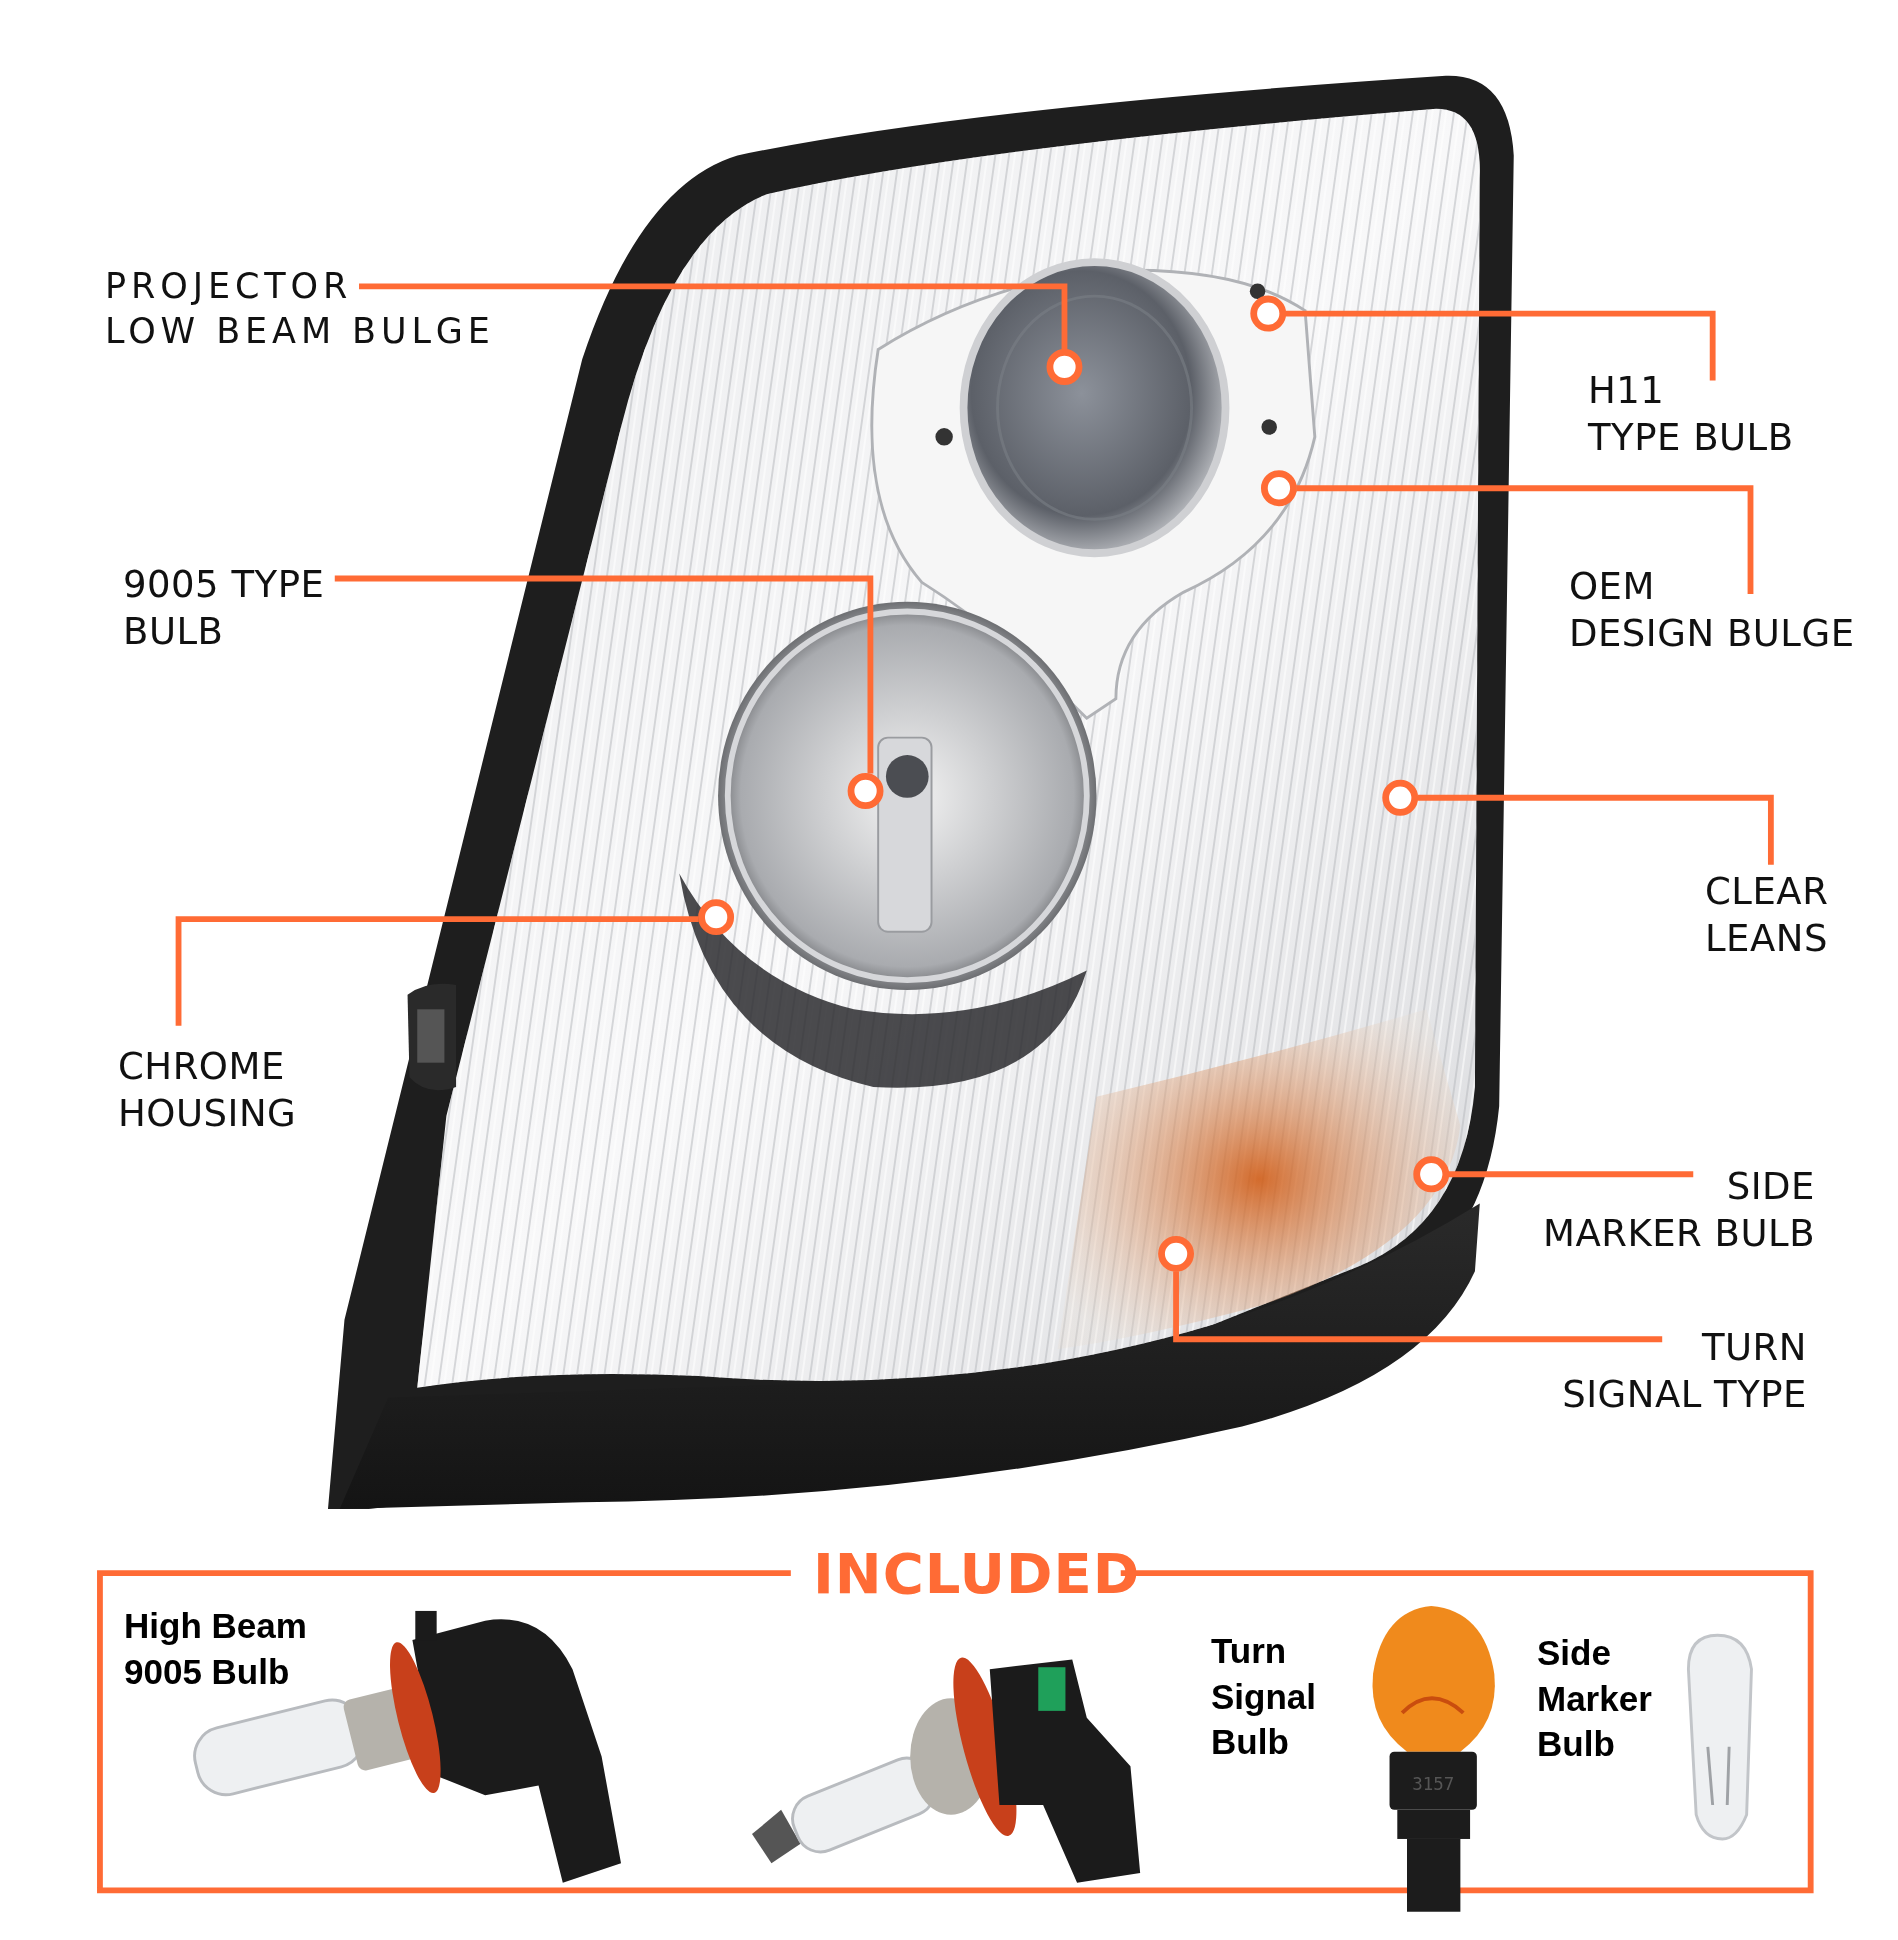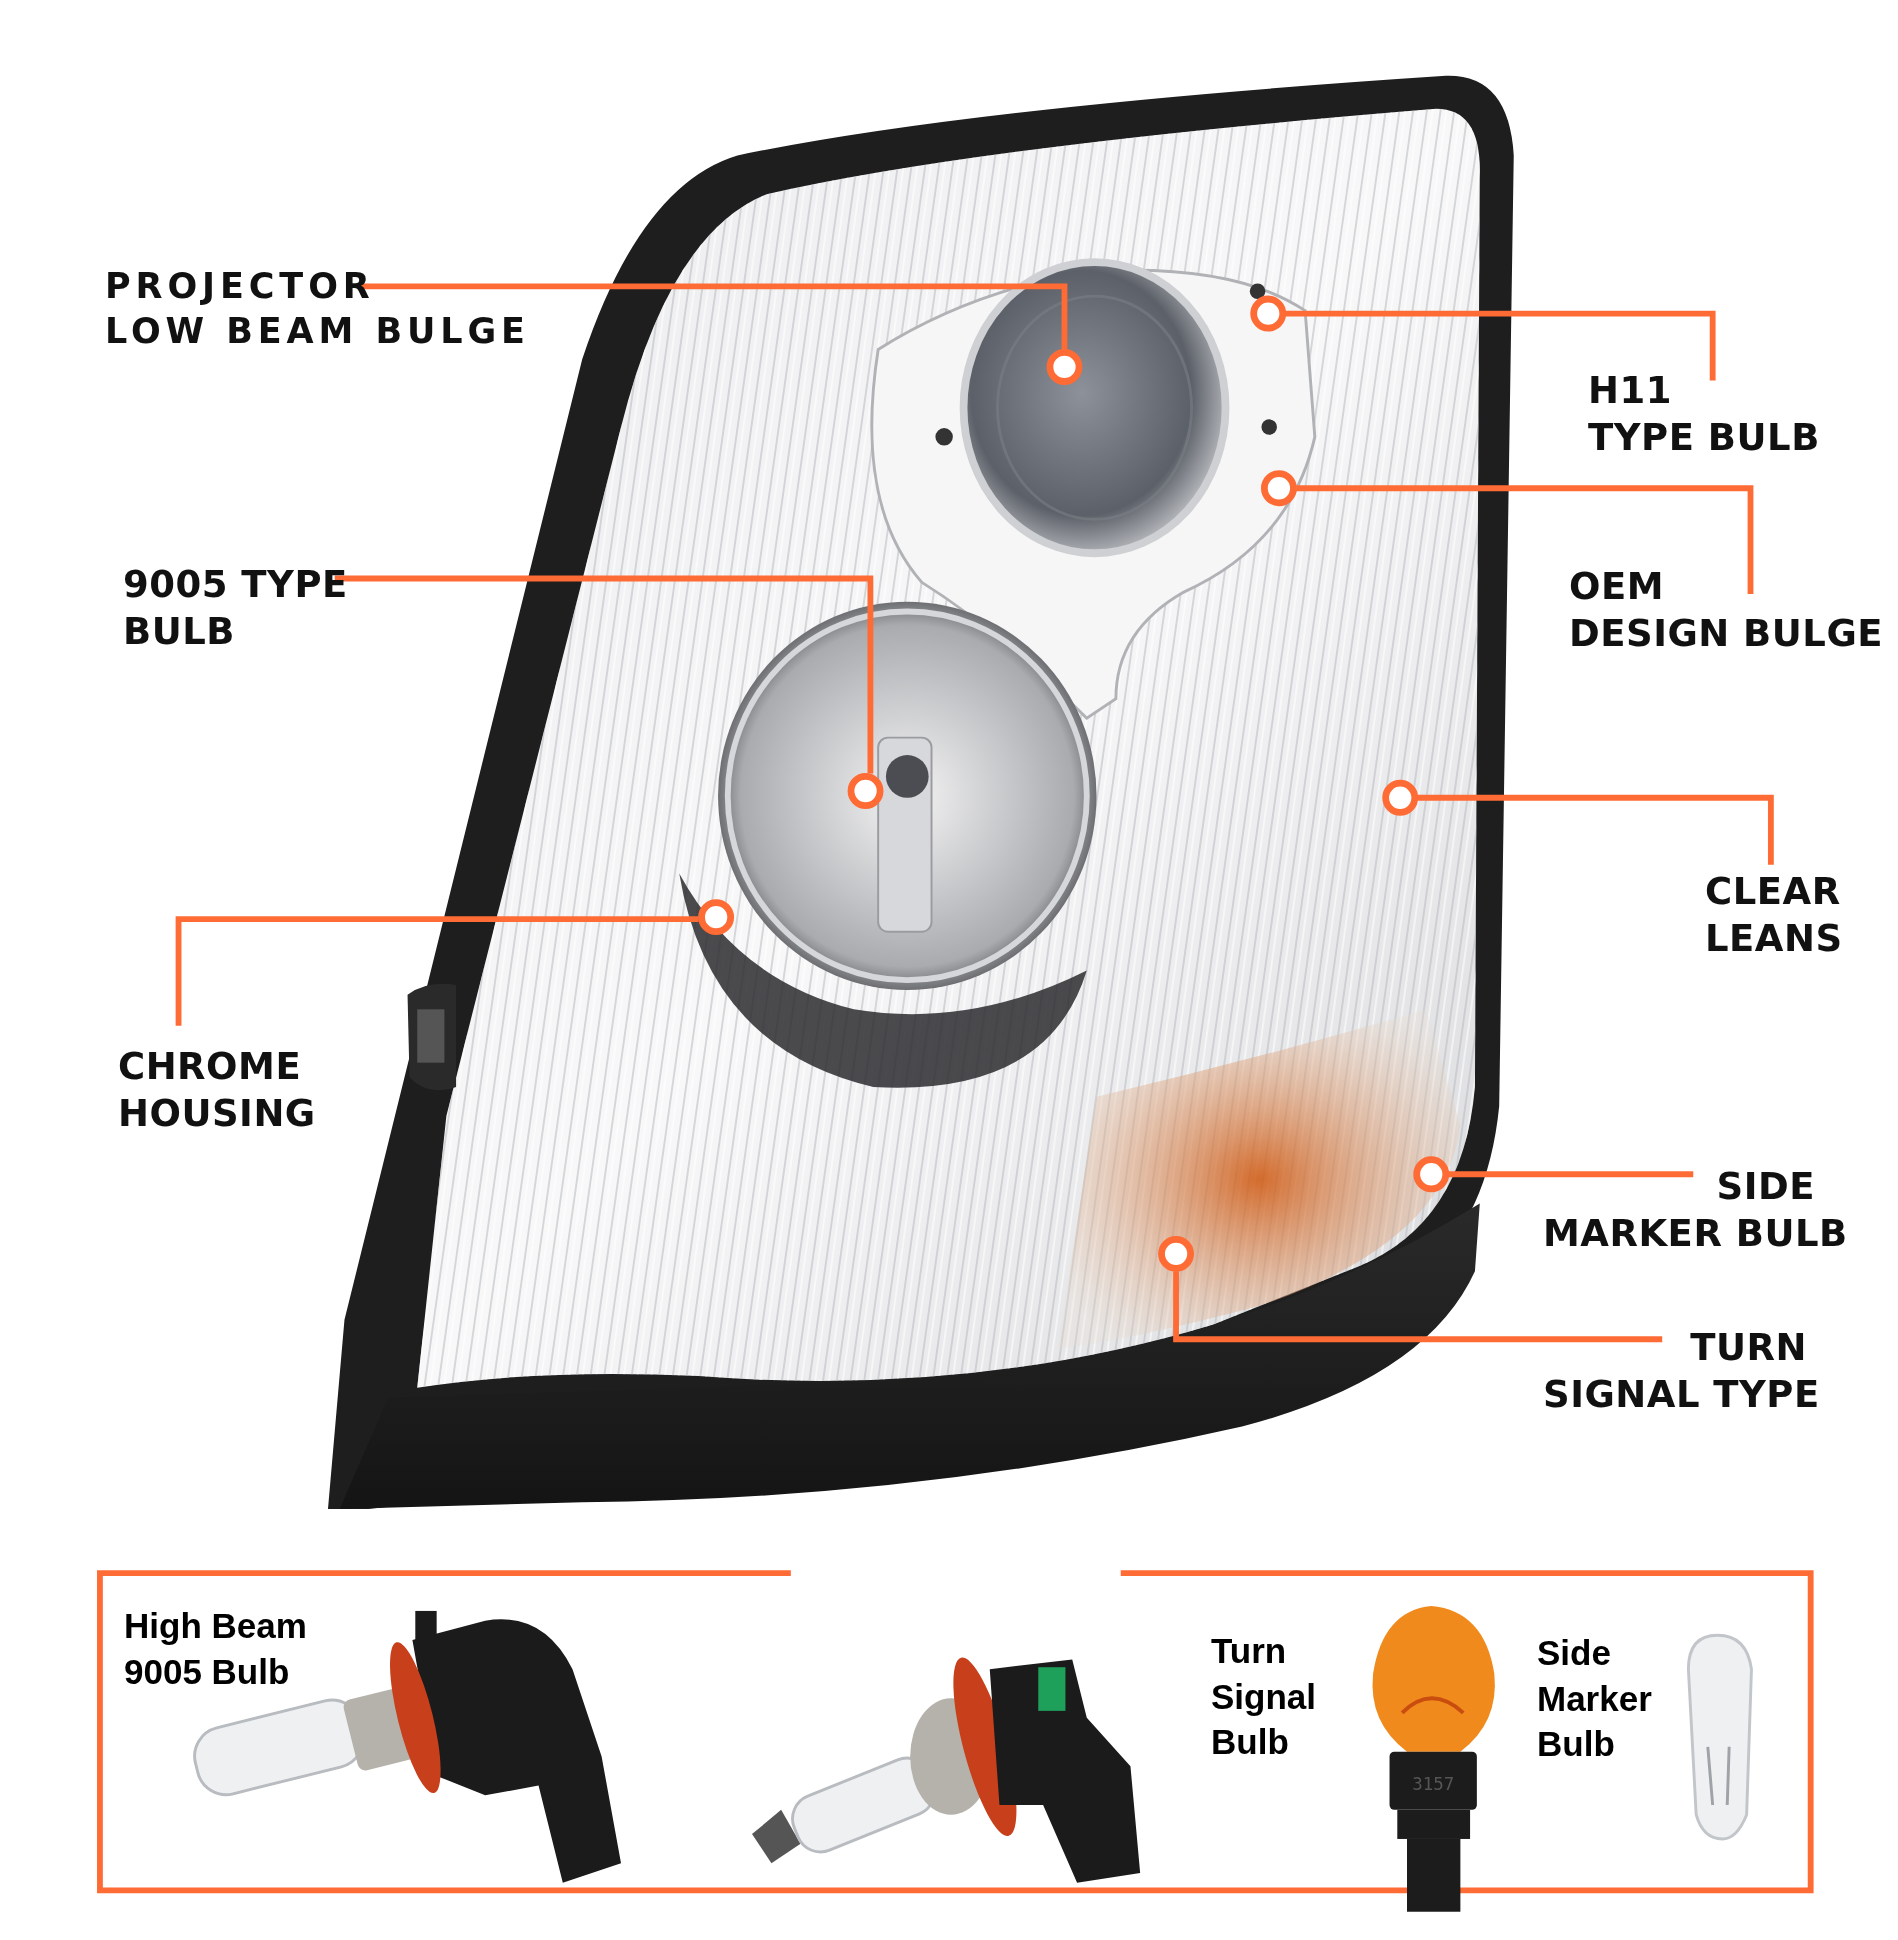--- a/index.html
+++ b/index.html
@@ -1,19 +1,19 @@
 <!DOCTYPE html>
 <html><head>
 <meta charset="utf-8">
 <style>
   html, body { margin:0; padding:0; background:#ffffff; }
   body { width:1898px; height:1941px; position:relative; overflow:hidden; font-family:"DejaVu Sans", sans-serif; }
   .stage { position:absolute; left:0; top:0; width:1898px; height:1941px; }
   svg.art { position:absolute; left:0; top:0; }
-  .label { position:absolute; color:#111111; font-weight:bold; line-height:1.28; white-space:nowrap; }
+  .label { position:absolute; color:#111111; font-weight:normal; line-height:1.28; white-space:nowrap; }
   .label.spaced { letter-spacing:4.9px; font-size:35px; }
   .label.normal { font-size:37px; letter-spacing:0.5px; }
   .label.right { text-align:right; }
   .label .line { display:block; }
   .included-title { position:absolute; left:813px; top:1541px; width:291px; text-align:center;
      color:#ff6b35; font-size:56px; font-weight:bold; font-family:"DejaVu Sans", sans-serif; letter-spacing:1px; background:#fff; }
   .inc-label { position:absolute; font-family:"Liberation Sans", sans-serif; font-weight:bold; color:#000;
      font-size:35px; line-height:1.3; }
   .inc-label .line { display:block; }
 </style>
@@ -179,20 +179,21 @@
   <div class="label normal right" style="left:1543px; top:1163px; width:272px;">
     <span class="line">SIDE</span>
     <span class="line">MARKER BULB</span>
   </div>
 
   <div class="label normal right" style="left:1543px; top:1324px; width:264px;">
     <span class="line">TURN</span>
     <span class="line">SIGNAL TYPE</span>
   </div>
 
+  <div class="included-title">INCLUDED</div>
 
   <div class="inc-label" style="left:124px; top:1603px;">
     <span class="line">High Beam</span>
     <span class="line">9005 Bulb</span>
   </div>
 
 
   <div class="inc-label" style="left:1211px; top:1628px;">
     <span class="line">Turn</span>
     <span class="line">Signal</span>

